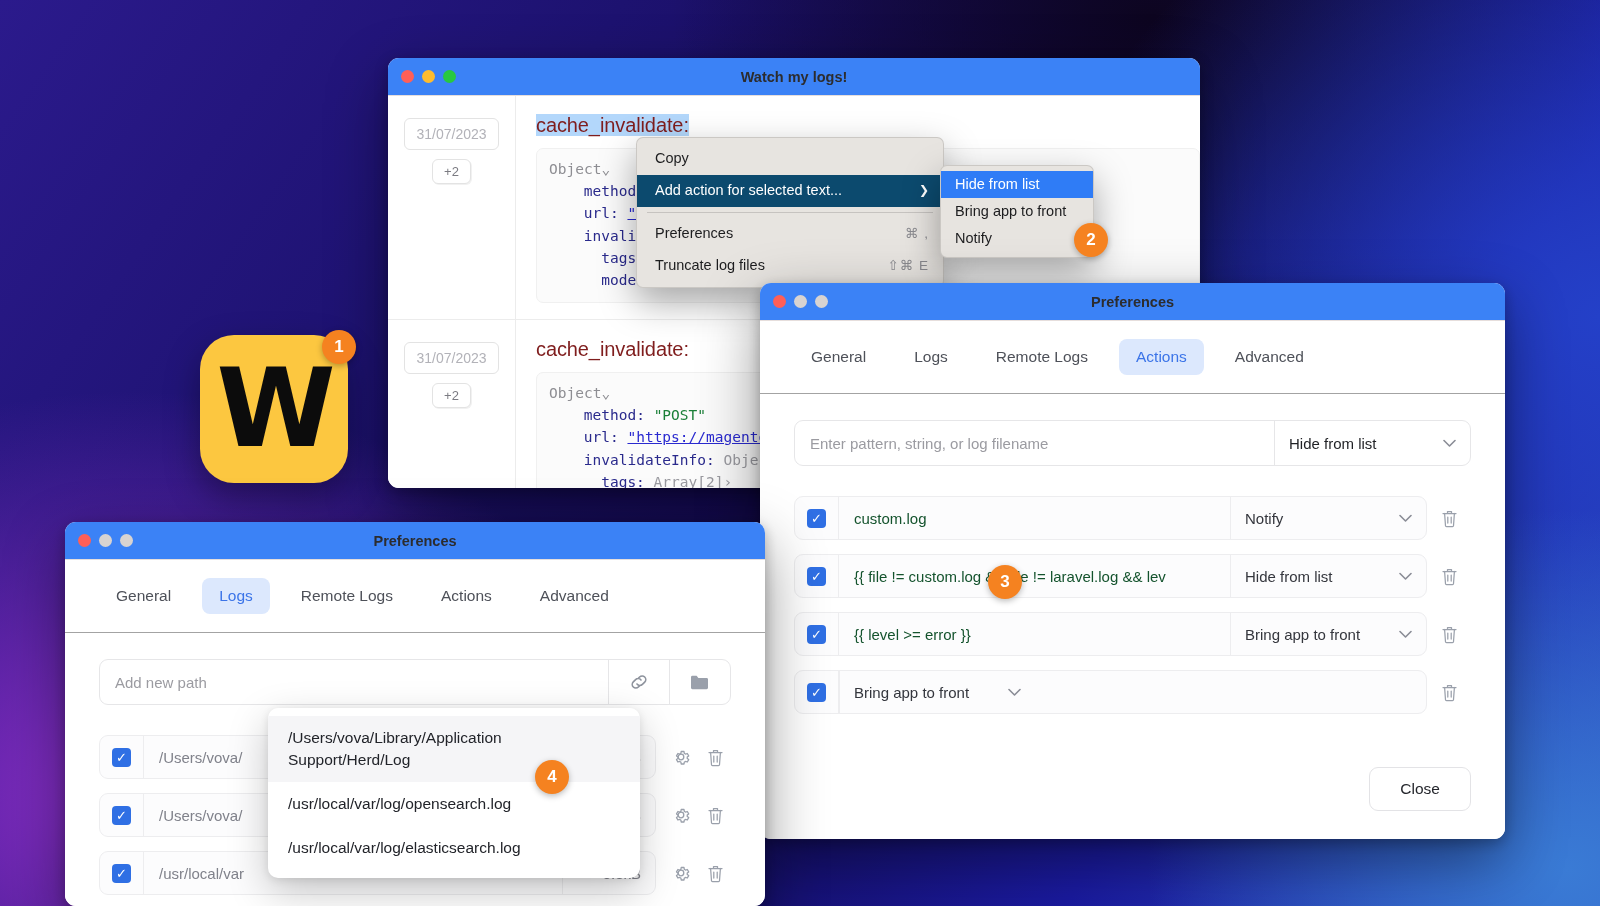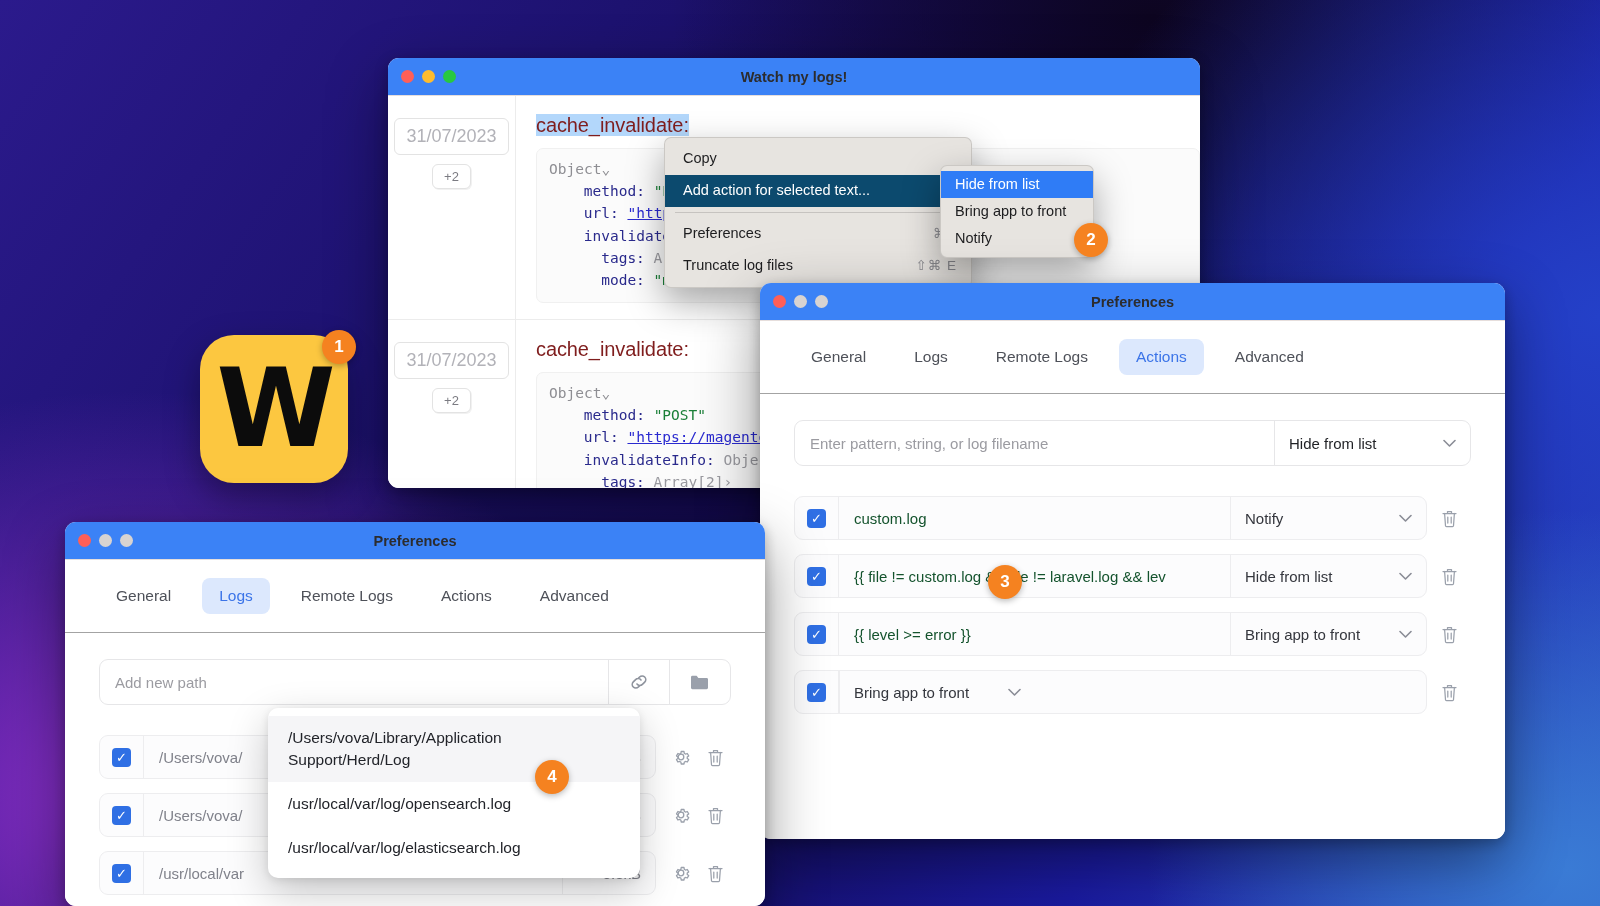--- a/index.html
+++ b/index.html
@@ -63,21 +63,21 @@
 
   .log-entry { display: flex; border-bottom: 1px solid #ececec; }
   .entry-gutter {
     width: 128px; flex: 0 0 auto;
     border-right: 1px solid #ececec;
     padding: 22px 0 26px 0;
     display: flex; flex-direction: column; align-items: center; gap: 9px;
   }
   .date-chip {
     border: 1px solid #e3e3e3; border-radius: 6px;
-    padding: 7px 11px; font-size: 18px; color: #b2b2b8;
+    padding: 7px 11px; font-size: 14px; color: #b2b2b8;
     background: #fff;
   }
   .plus-chip {
     border: 1px solid #e3e3e3; border-radius: 6px;
     padding: 4px 11px; font-size: 13px; color: #7b7b82;
     background: #fff; box-shadow: 1px 1px 0 #f1f1f1;
   }
   .entry-main { flex: 1 1 auto; min-width: 0; padding: 18px 0 16px 20px; }
   .entry-title {
     font-size: 20px; color: #7f1d1d; letter-spacing: -.1px;
@@ -107,21 +107,20 @@
     position: absolute;
     left: 636px; top: 137px; width: 308px;
     background: #e7e4e0;
     border: 1px solid rgba(0,0,0,.12);
     border-radius: 7px;
     box-shadow: 0 14px 36px rgba(0,0,0,.34);
     padding: 5px 0;
     font-size: 14.5px;
     color: #1d1d1f;
     backdrop-filter: blur(8px);
-    margin-left: 28px;
   }
   .cm-item {
     padding: 5px 14px 6px 18px;
     display: flex; align-items: center; justify-content: space-between;
     line-height: 1.45;
   }
   .cm-item.hl { background: #0c4a6e; color: #fff; }
   .cm-sep { height: 1px; background: rgba(0,0,0,.14); margin: 5px 10px; }
   .cm-shortcut { color: #8a8a8f; font-size: 13.5px; letter-spacing: 1px; }
   .cm-arrow { font-size: 12px; }
@@ -474,20 +473,23 @@
           </div>
           <div class="trash">
             <svg width="17" height="19" viewBox="0 0 17 19">
                 <path d="M2 4.5h13M6.5 4.5V2.6h4V4.5M3.6 4.5l.9 12.2a1 1 0 0 0 1 .9h6a1 1 0 0 0 1-.9l.9-12.2M6.8 8v6M10.2 8v6" stroke="#9aa0ab" stroke-width="1.25" fill="none" stroke-linecap="round" stroke-linejoin="round"></path>
               </svg>
           </div>
         </div>
 
       </div>
 
+      <div class="prefs-footer">
+        <div class="close-btn">Close</div>
+      </div>
     </div>
   </div>
 
   <div class="win" id="prefs-left">
     <div class="titlebar">
       <div class="lights">
         <div class="light l-red"></div>
         <div class="light l-grey"></div>
         <div class="light l-grey"></div>
       </div>

